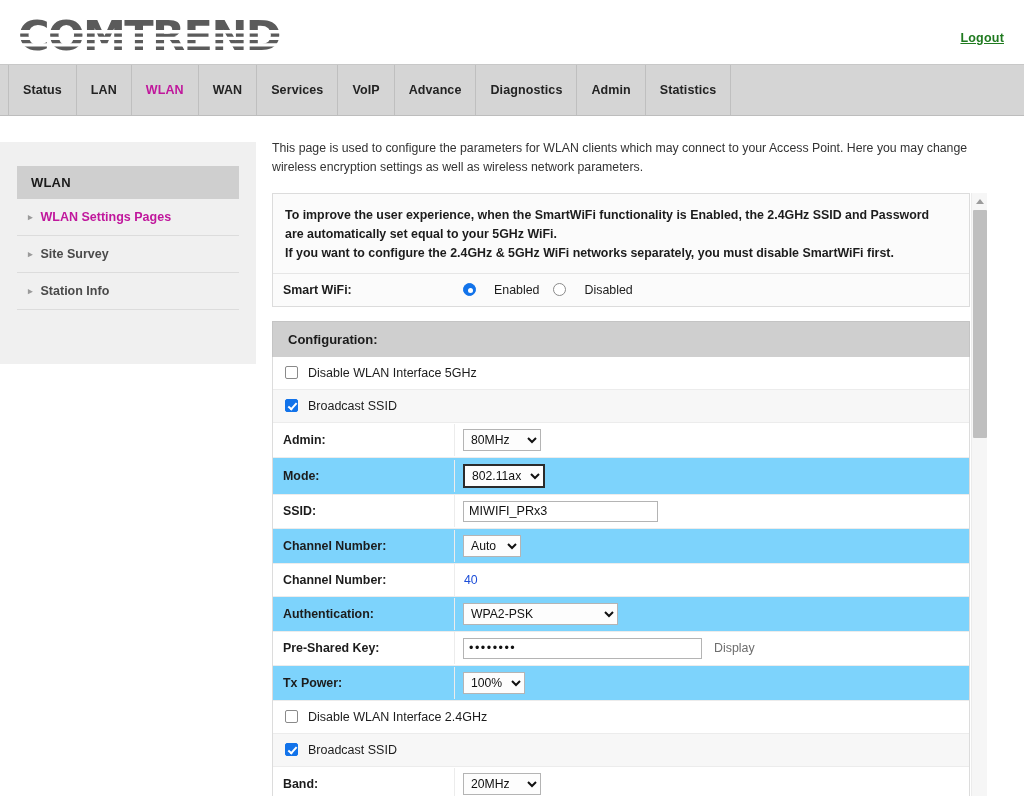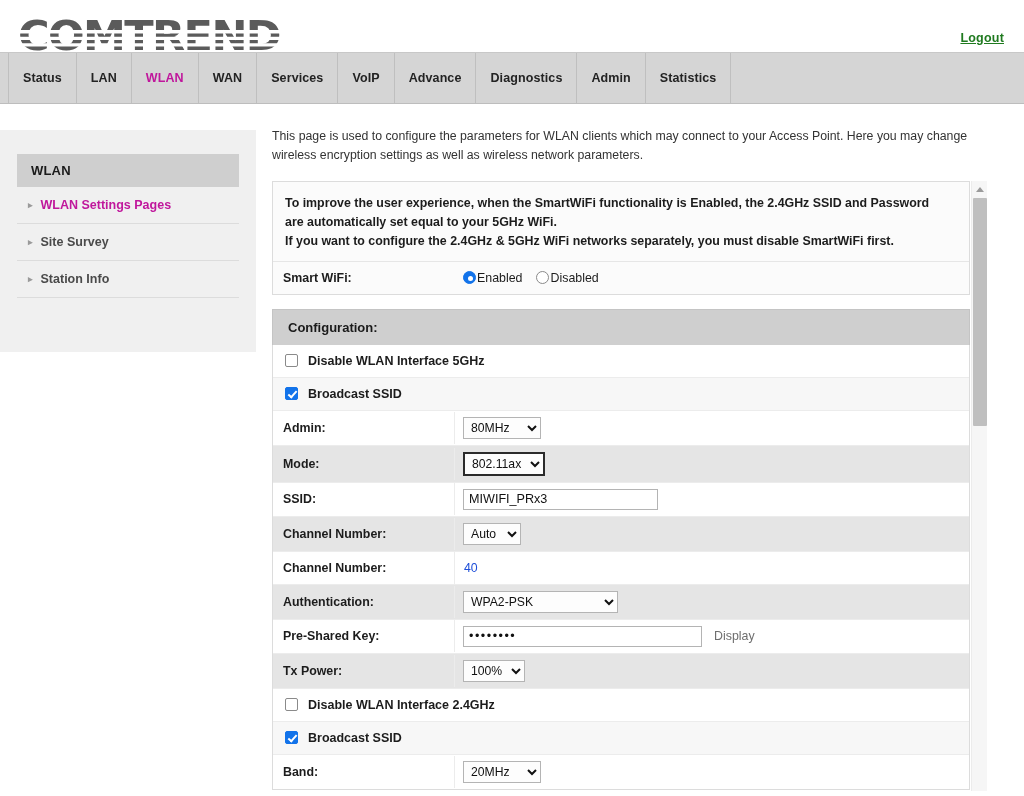--- a/index.html
+++ b/index.html
@@ -8,21 +8,21 @@
     margin: 0; padding: 0;
     width: 1024px; height: 796px;
     background: #ffffff;
     font-family: "Liberation Sans", sans-serif;
     overflow: hidden;
   }
 
   
   .header {
     position: relative;
-    height: 52px;
+    height: 64px;
     background: #ffffff;
     border-radius: 23px;
   }
   .logo {
     position: absolute;
     left: 18px; top: 16px;
     height: 42px;
     display: flex;
     align-items: center;
   }
@@ -197,21 +197,21 @@
   }
 
   
   .row {
     display: flex;
     align-items: center;
     min-height: 32px;
     border-bottom: 1px solid #ececec;
     background: #ffffff;
   }
-  .row.alt { background: #e5e5e5; }
+  .row.alt { background: #7dd3fc; }
   .row:last-child { border-bottom: none; align-items: center; }
 
   .row-label {
     width: 182px;
     flex: 0 0 182px;
     font-size: 12.4px;
     font-weight: bold;
     color: #1c1c1c;
     padding: 9px 0 9px 10px;
     border-right: 1px solid #ececec;
@@ -230,21 +230,21 @@
   
   .row-full {
     display: flex;
     align-items: center;
     gap: 10px;
     padding: 9px 0 9px 12px;
     min-height: 32px;
     border-bottom: 1px solid #ececec;
     background: #ffffff;
     font-size: 12.5px;
-    font-weight: bold;
+    font-weight: normal;
     color: #1c1c1c;
   }
   .row-full.alt { background: #f7f7f7; }
 
   
   select {
     font-family: "Liberation Sans", sans-serif;
     font-size: 12.2px;
     color: #111;
     background: #fdfdfd;
@@ -276,21 +276,21 @@
   .psk-input  { width: 239px; letter-spacing: 1.5px; }
 
   .display-label {
     font-size: 12.4px;
     color: #6e6e6e;
     margin-left: 4px;
   }
 
   
   .radio-grp { display: flex; align-items: center; gap: 14px; }
-  .radio-opt { display: flex; align-items: center; gap: 1px; cursor: pointer; font-size: 12.4px; color: #1c1c1c; }
+  .radio-opt { display: flex; align-items: center; gap: 18px; cursor: pointer; font-size: 12.4px; color: #1c1c1c; }
   .rdo {
     width: 13px; height: 13px;
     border-radius: 50%;
     border: 1px solid #8a8a8a;
     background: #fff;
     display: inline-block;
     position: relative;
     flex: 0 0 13px;
   }
   .rdo.on {

